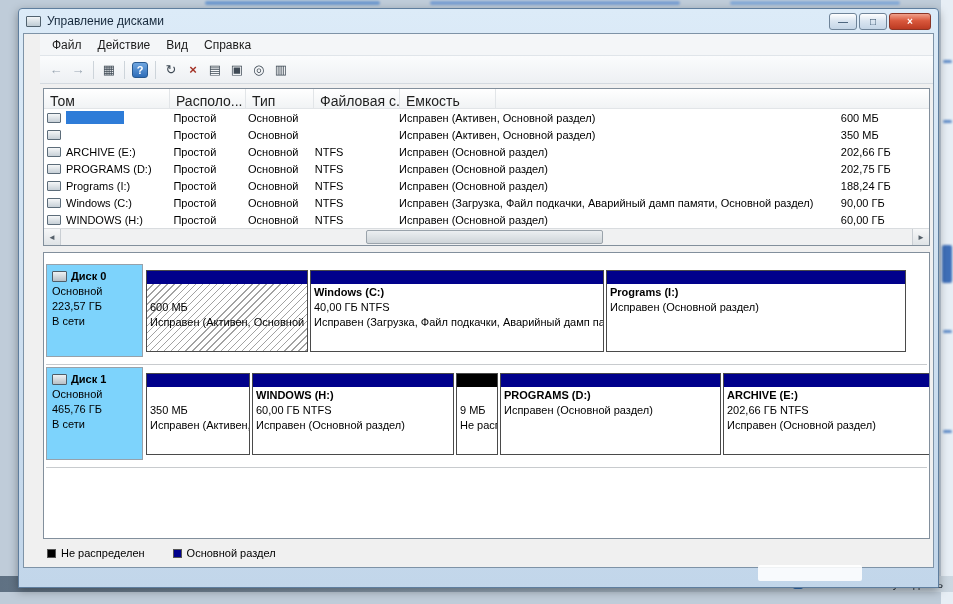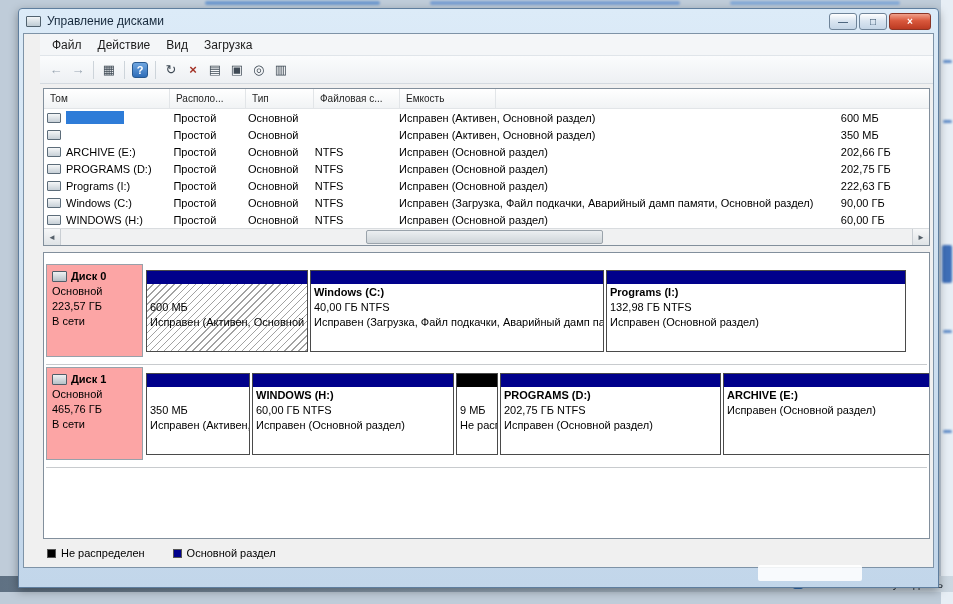--- a/index.html
+++ b/index.html
@@ -41,41 +41,41 @@
   .ticon.red { color:#a33226; font-weight:bold; }
   .ticon.help-style { width:16px; height:16px; margin:0 3px; border-radius:3px; color:#fff; font-weight:bold; font-size:11px;
              background:linear-gradient(#6fa6e0,#2f6db8); border:1px solid #27588f; }
   .tsep { width:1px; height:18px; background:#cdd4da; margin:0 4px; }
 
   .main { background:#f0f0f0; padding:4px 3px; display:flex; flex-direction:column; }
 
   
   .table-pane { border:1px solid #828f9c; background:#fff; height:158px; position:relative; overflow:hidden; }
   .thead { display:flex; height:20px; background:linear-gradient(#ffffff,#f1f3f5); border-bottom:1px solid #e2e5e8; }
-  .th { font-size:10px; color:#1e1e1e; padding:4px 0 0 6px; border-right:1px solid #e2e5e8; overflow:hidden; white-space:nowrap; }
+  .th { font-size:14px; color:#1e1e1e; padding:4px 0 0 6px; border-right:1px solid #e2e5e8; overflow:hidden; white-space:nowrap; }
   .c0{width:126px;} .c1{width:76px;} .c2{width:68px;} .c3{width:86px;} .c4{width:451px;} .c5{width:96px;}
   .trow { display:flex; height:17px; align-items:center; font-size:11px; color:#000; }
   .cell { padding-left:6px; white-space:nowrap; overflow:hidden; }
   .cell.vol { padding-left:3px; display:flex; align-items:center; }
   .drive-ico { display:inline-block; width:14px; height:10px; margin-right:5px; flex:0 0 auto;
                background:linear-gradient(#f5f7f8,#c7d0d7); border:1px solid #5c6c79; border-radius:1px; }
   .censor { display:inline-block; width:58px; height:13px; background:#2e7cd8; }
 
   .hscroll { position:absolute; left:0; right:0; bottom:0; height:17px; background:#f0f1f2; border-top:1px solid #d9dcdf; display:flex; }
   .sarrow { width:17px; height:16px; display:flex; align-items:center; justify-content:center; font-size:8px; color:#55606a;
             background:linear-gradient(#f6f7f8,#dfe3e6); }
   .sarrow.l { border-right:1px solid #c9ced3; } .sarrow.r { border-left:1px solid #c9ced3; }
   .strack { flex:1; position:relative; }
   .sthumb { position:absolute; left:305px; top:1px; width:237px; height:14px; border:1px solid #9aa3ab; border-radius:2px;
             background:linear-gradient(#eceff1,#cfd5d9); }
 
   
   .graph-pane { border:1px solid #828f9c; background:#fff; margin-top:6px; height:287px; padding:11px 2px 0 2px; overflow:hidden; }
   .disk-row { display:flex; gap:3px; height:101px; border-bottom:1px solid #c8cbce; margin-bottom:2px; }
-  .dinfo { width:97px; flex:0 0 auto; border:1px solid #97a1aa; background:#fca5a5; padding:4px 5px; font-size:11px; line-height:15px; color:#000; margin-bottom:7px; }
+  .dinfo { width:97px; flex:0 0 auto; border:1px solid #97a1aa; background:#7dd3fc; padding:4px 5px; font-size:11px; line-height:15px; color:#000; margin-bottom:7px; }
   .dname { font-weight:bold; display:flex; align-items:center; gap:4px; }
   .disk-ico { width:15px; height:11px; background:linear-gradient(#eef1f3,#b7c0c7); border:1px solid #4f5d68; border-radius:1px; flex:0 0 auto; }
   .parts { display:flex; gap:2px; flex:1; padding:6px 0 12px 0; }
   .part { border:1px solid #4a4a4a; background:#fff; display:flex; flex-direction:column; flex:0 0 auto; }
   .pbar { height:13px; background:#00008b; flex:0 0 auto; }
   .part.unallocated .pbar { background:#000; }
   .pbody { flex:1; padding:1px 3px; font-size:11px; line-height:15px; white-space:nowrap; overflow:hidden; color:#000; }
   .ptitle { font-weight:bold; height:15px; }
   .part.selected .pbody { background:repeating-linear-gradient(135deg,#ffffff 0px,#ffffff 4px,#a2a2a2 4px,#a2a2a2 5px); }
 
@@ -118,21 +118,21 @@
         <span class="wbtn close">×</span>
       </span>
     </div>
 
     <div class="client">
 
       <div class="menubar">
         <span class="menu-item">Файл</span>
         <span class="menu-item">Действие</span>
         <span class="menu-item">Вид</span>
-        <span class="menu-item">Загрузка</span>
+        <span class="menu-item">Справка</span>
       </div>
 
       <div class="toolbar">
         <span class="ticon disabled">←</span>
         <span class="ticon disabled">→</span>
         <span class="tsep"></span>
         <span class="ticon">▦</span>
         <span class="tsep"></span>
         <span class="ticon help-style">?</span>
         <span class="tsep"></span>
@@ -201,21 +201,21 @@
           </div>
           <div class="trow">
             <span class="cell vol c0">
                 <span class="drive-ico"></span>
                 <span>Programs (I:)</span>
               </span>
             <span class="cell c1">Простой</span>
             <span class="cell c2">Основной</span>
             <span class="cell c3">NTFS</span>
             <span class="cell c4">Исправен (Основной раздел)</span>
-            <span class="cell c5">222,63 ГБ</span>
+            <span class="cell c5">188,24 ГБ</span>
           </div>
           <div class="trow">
             <span class="cell vol c0">
                 <span class="drive-ico"></span>
                 <span>Windows (C:)</span>
               </span>
             <span class="cell c1">Простой</span>
             <span class="cell c2">Основной</span>
             <span class="cell c3">NTFS</span>
             <span class="cell c4">Исправен (Загрузка, Файл подкачки, Аварийный дамп памяти, Основной раздел)</span>
@@ -268,21 +268,20 @@
                 <div class="pbody">
                   <div class="ptitle">Windows  (C:)</div>
                   <div>40,00 ГБ NTFS</div>
                   <div>Исправен (Загрузка, Файл подкачки, Аварийный дамп памяти, Основной раздел)</div>
                 </div>
               </div>
               <div class="part" style="width:300px">
                 <div class="pbar"></div>
                 <div class="pbody">
                   <div class="ptitle">Programs  (I:)</div>
-                  <div>132,98 ГБ NTFS</div>
                   <div>Исправен (Основной раздел)</div>
                 </div>
               </div>
             </div>
           </div>
 
           <div class="disk-row">
             <div class="dinfo">
               <div class="dname">
                   <span class="disk-ico"></span>
@@ -314,28 +313,28 @@
                 <div class="pbody">
                   <div class="ptitle"></div>
                   <div>9 МБ</div>
                   <div>Не распределен</div>
                 </div>
               </div>
               <div class="part" style="width:221px">
                 <div class="pbar"></div>
                 <div class="pbody">
                   <div class="ptitle">PROGRAMS  (D:)</div>
-                  <div>202,75 ГБ NTFS</div>
                   <div>Исправен (Основной раздел)</div>
                 </div>
               </div>
               <div class="part" style="width:226px">
                 <div class="pbar"></div>
                 <div class="pbody">
                   <div class="ptitle">ARCHIVE  (E:)</div>
+                  <div>202,66 ГБ NTFS</div>
                   <div>Исправен (Основной раздел)</div>
                 </div>
               </div>
             </div>
           </div>
 
         </div>
 
         <div class="legend">
           <span class="litem">

